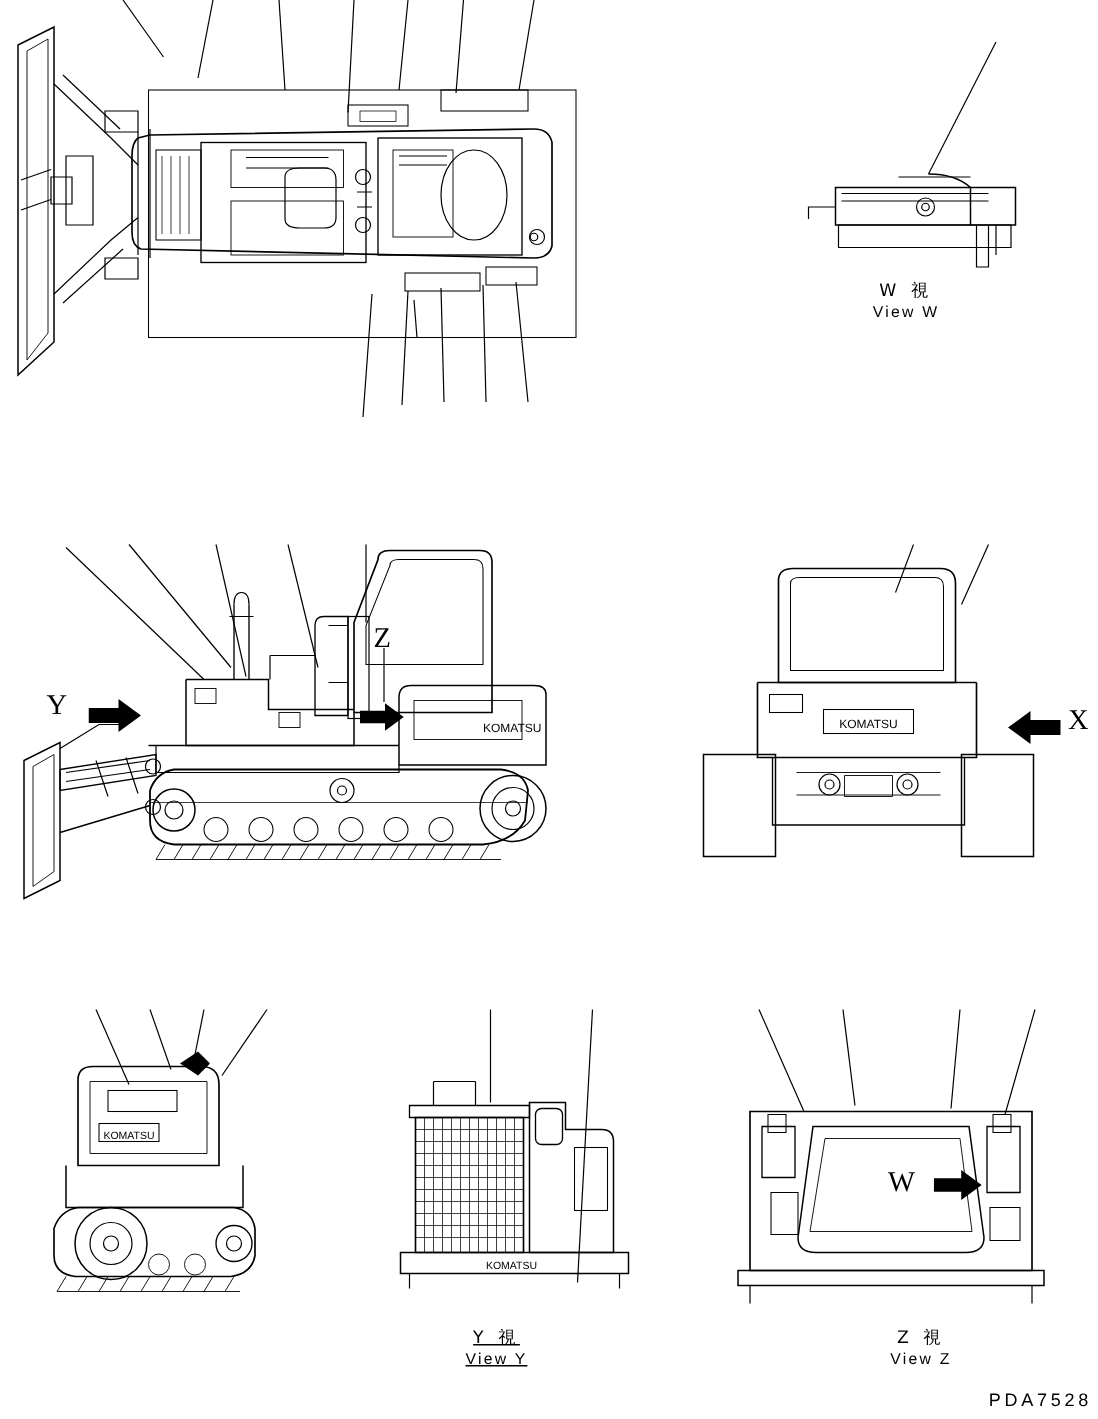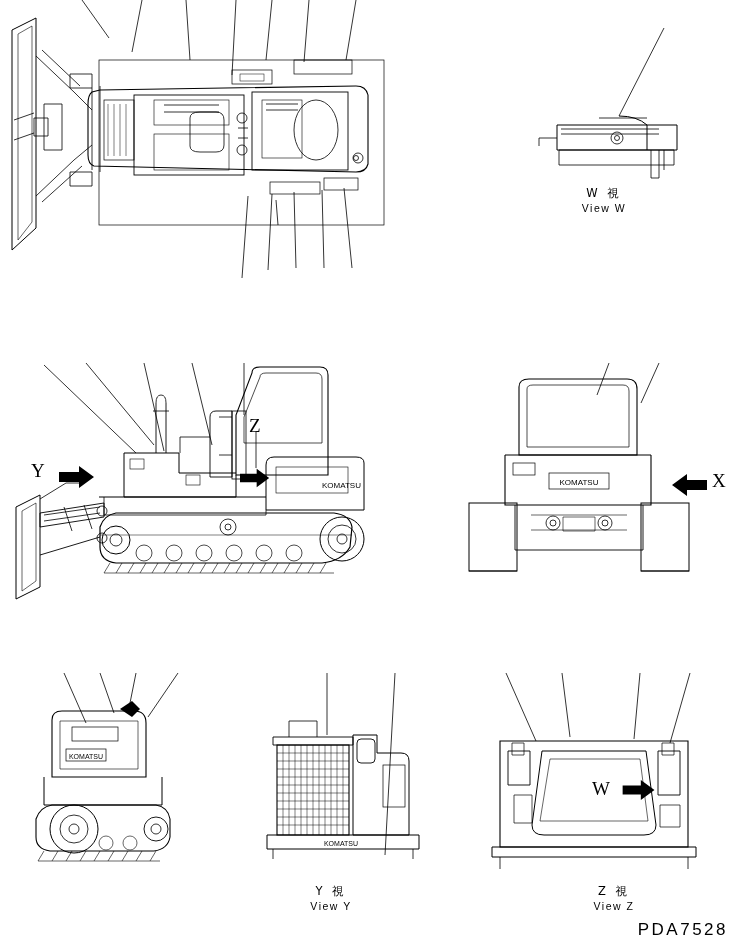--- a/index.html
+++ b/index.html
@@ -3,21 +3,21 @@
 <meta charset="utf-8">
 <style>
   html,body{margin:0;padding:0;background:#ffffff;}
   body{width:732px;height:946px;position:relative;font-family:"Liberation Sans",sans-serif;color:#000;}
   #page{position:absolute;left:4px;top:0;width:732px;height:946px;overflow:hidden;}
   svg{display:block;}
   .lbl{position:absolute;text-align:center;font-size:11px;letter-spacing:2px;line-height:15px;}
   .lbl .jp{font-family:"DejaVu Sans",sans-serif;font-size:11.5px;letter-spacing:3px;}
   .lbl .en{font-family:"Liberation Sans",sans-serif;font-size:10.5px;letter-spacing:1.5px;}
   .bigletter{position:absolute;font-size:19px;font-weight:normal;font-family:"Liberation Serif",serif;}
-  .dwg{position:absolute;right:8px;bottom:6px;font-family:"Liberation Sans",sans-serif;font-size:17px;letter-spacing:2.5px;}
+  .dwg{position:absolute;right:8px;bottom:6px;font-family:"Liberation Sans",sans-serif;font-size:12px;letter-spacing:2.5px;}
   .arrow{position:absolute;}
 </style>
 </head>
 <body>
 
 <div id="page">
 
 <svg style="position:absolute;left:0px;top:0px;" width="420" height="290" viewBox="0 0 420 290">
   <g fill="none" stroke="#000" stroke-width="0.8">
 
@@ -269,21 +269,21 @@
 
     <path d="M104 70 L104 170 L160 170 L160 96 Q160 88 152 88 L128 88 L128 70 Z" stroke-width="1"></path>
     <rect x="108" y="74" width="18" height="24" rx="4" stroke-width="0.9"></rect>
     <rect x="134" y="100" width="22" height="42" stroke-width="0.7"></rect>
 
     <path d="M18 170 L170 170 L170 184 L18 184 Z" stroke-width="1"></path>
     <text x="92" y="181" font-size="7" font-family="Liberation Sans" fill="#000" stroke="none" text-anchor="middle">KOMATSU</text>
     <path d="M24 184 L24 194 M164 184 L164 194"></path>
   </g>
 </svg>
-<div class="lbl" style="left:272px;top:884px;width:110px;">
+<div class="lbl" style="left:272px;top:884px;width:110px;text-decoration:underline;">
   <div class="jp">Y  視</div>
   <div class="en">View Y</div>
 </div>
 
 <svg style="position:absolute;left:470px;top:665px;" width="240" height="215" viewBox="0 0 240 215">
   <g fill="none" stroke="#000" stroke-width="0.8">
     <path d="M32 8 L62 76"></path>
     <path d="M88 8 L96 72"></path>
     <path d="M166 8 L160 74"></path>
     <path d="M216 8 L196 78"></path>

